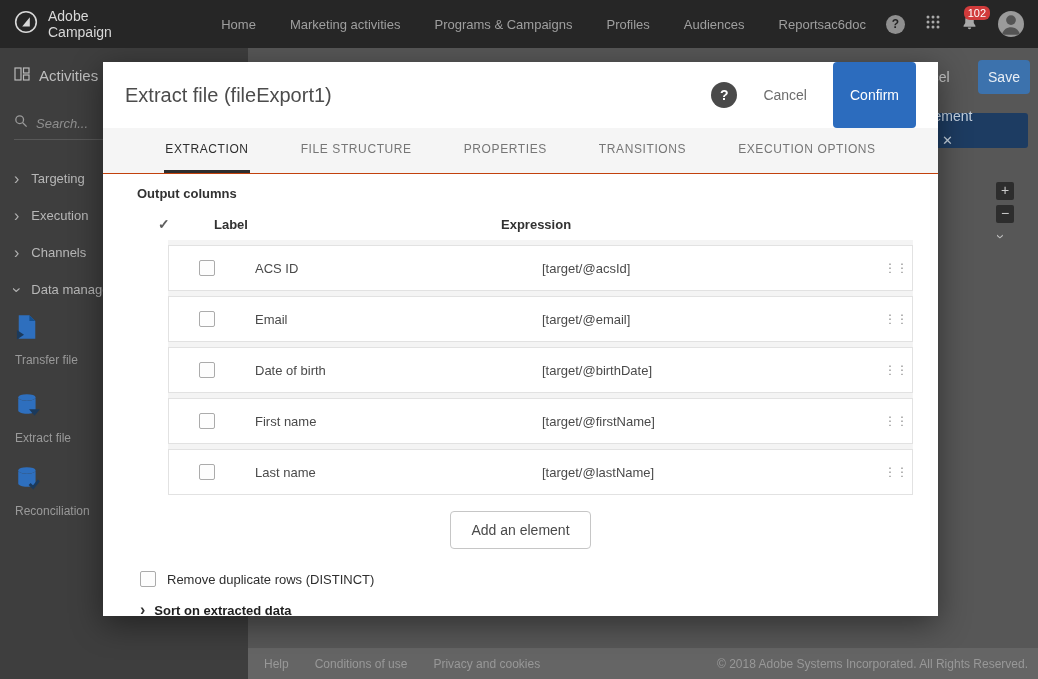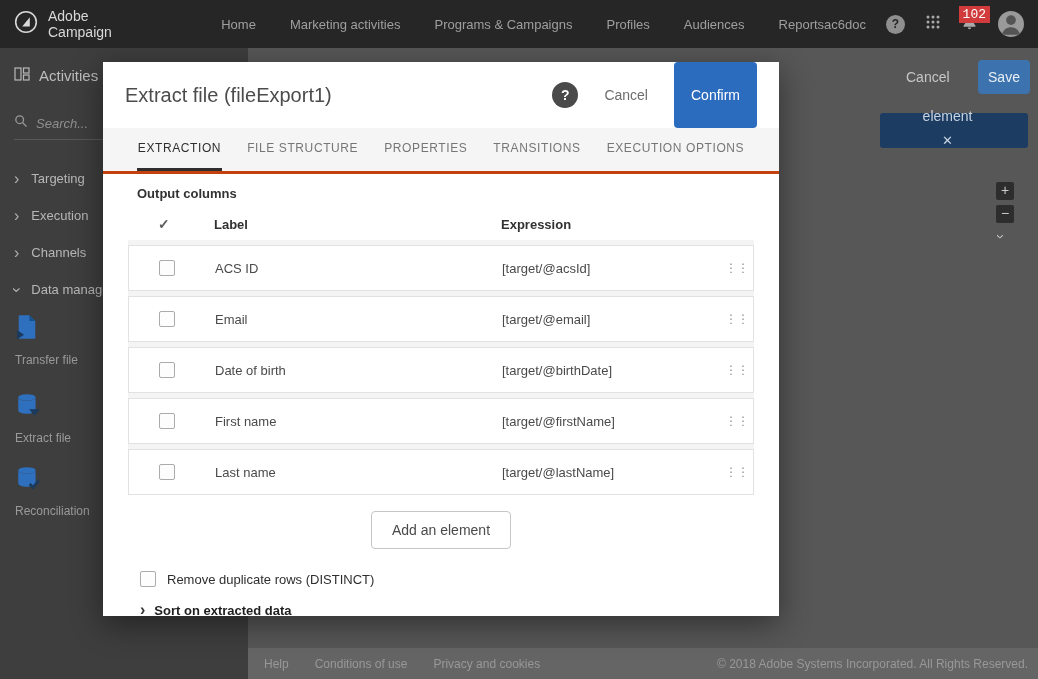--- a/index.html
+++ b/index.html
@@ -9,21 +9,21 @@
   
   .topbar { position:absolute; top:0; left:0; right:0; height:48px; background:#262626; display:flex; align-items:center; z-index:30; padding:0 14px; }
   .brand { display:flex; align-items:center; gap:10px; }
   .brand-name { color:#d8d8d8; font-size:14px; }
   .topnav { display:flex; gap:34px; margin-left:86px; }
   .topnav span { color:#9f9f9f; font-size:13px; cursor:pointer; white-space:nowrap; }
   .top-right { margin-left:auto; display:flex; align-items:center; gap:20px; }
   .username { color:#9f9f9f; font-size:13px; }
   .help-disc { width:19px; height:19px; border-radius:50%; background:#8f8f8f; color:#232323; font-size:12px; font-weight:bold; display:flex; align-items:center; justify-content:center; cursor:pointer; }
   .bell-wrap { position:relative; cursor:pointer; }
-  .badge { position:absolute; top:-8px; right:-12px; background:#d13b3b; color:#fff; font-size:13px; padding:1px 4px; border-radius:0;font-family:Liberation Mono, monospace; }
+  .badge { position:absolute; top:-8px; right:-12px; background:#d13b3b; color:#fff; font-size:11px; padding:1px 4px; border-radius:6px; }
   .avatar { width:26px; height:26px; border-radius:50%; background:#9a9a9a; display:flex; align-items:center; justify-content:center; overflow:hidden; cursor:pointer; }
 
   
   .sidebar { position:absolute; top:48px; left:0; width:248px; bottom:0; background:#3e3e3e; z-index:1; }
   .main-bg { position:absolute; top:48px; left:248px; right:0; bottom:0; background:#575757; z-index:0; }
   .footer { position:absolute; left:248px; right:0; bottom:0; height:31px; background:#656565; display:flex; align-items:center; z-index:2; padding:0 10px 0 16px; }
   .footer a { color:#989898; font-size:12px; text-decoration:none; margin-right:26px; cursor:pointer; }
   .copyright { margin-left:auto; color:#989898; font-size:12px; white-space:nowrap; }
 
   .side-title { position:absolute; top:18px; left:14px; display:flex; align-items:center; gap:9px; color:#bdbdbd; font-size:15px; }
@@ -42,37 +42,37 @@
   .cancel-ghost { position:absolute; top:69px; left:906px; color:#c6c6c6; font-size:14px; z-index:2; cursor:pointer; }
   .chip { position:absolute; top:113px; left:880px; width:148px; height:35px; background:#1d3c62; border-radius:3px; display:flex; align-items:center; justify-content:flex-end; gap:9px; padding-right:13px; z-index:2;flex-direction:column; }
   .chip .chip-label { color:#c7d3df; font-size:14px; }
   .chip .chip-close { color:#c7d3df; font-size:13px; cursor:pointer; }
   .zoom-btn { position:absolute; left:996px; width:18px; height:18px; background:#2d2d2d; color:#cbcbcb; font-size:14px; line-height:16px; text-align:center; border-radius:2px; z-index:2; cursor:pointer; }
   .zoom-plus { top:182px; }
   .zoom-minus { top:205px; }
   .chev-down-float { position:absolute; left:999px; top:228px; color:#c2c2c2; font-size:15px; transform:rotate(90deg); z-index:2; cursor:pointer; }
 
   
-  .modal { position:absolute; left:103px; top:62px; width:676px; height:554px; background:#ffffff; z-index:10; box-shadow:0 8px 30px rgba(0,0,0,.45); display:flex; flex-direction:column; overflow:hidden; }
+  .modal { position:absolute; left:103px; top:62px; width:835px; height:554px; background:#ffffff; z-index:10; box-shadow:0 8px 30px rgba(0,0,0,.45); display:flex; flex-direction:column; overflow:hidden; }
   .modal-header { flex:0 0 58px; display:flex; align-items:center; padding:0 22px; }
   .modal-title { flex:1; font-size:20px; color:#4c4c4c; }
   .modal-help { width:26px; height:26px; border-radius:50%; background:#4a4a4a; color:#fff; font-size:14px; font-weight:bold; display:flex; align-items:center; justify-content:center; cursor:pointer; }
   .cancel-link { margin:0 26px; font-size:14px; color:#6d6d6d; cursor:pointer; }
   .confirm-btn { background:#2c6cbe; color:#fff; border:none; border-radius:4px; font-size:14px; padding:25px 17px; cursor:pointer; font-family:"Liberation Sans", sans-serif; }
 
-  .tabs { flex:0 0 46px; background:#f5f5f5; border-bottom:3px solid #c2410c; display:flex; justify-content:center; gap:24px; }
+  .tabs { flex:0 0 46px; background:#f5f5f5; border-bottom:1px solid #c2410c; display:flex; justify-content:center; gap:50px; }
   .tab { font-size:12px; letter-spacing:.6px; color:#767676; display:flex; align-items:center; border-bottom:3px solid transparent; padding:0 1px; cursor:pointer; white-space:nowrap; }
   .tab.active { color:#2e2e2e; border-bottom-color:#2e2e2e; }
 
   .modal-body { flex:1; padding:12px 25px 0; overflow:hidden; }
   .section-label { font-size:13px; font-weight:bold; color:#323232; height:22px;margin-left:9px; }
   .grid-row { display:grid; grid-template-columns:86px 287px 1fr 28px; align-items:center; }
   .t-header { height:32px; font-size:13px; font-weight:bold; color:#323232; }
   .check-glyph { padding-left:30px; color:#5f5f5f; font-weight:bold; font-size:14px; }
-  .rows-wrap { background:#f4f4f4; padding-top:5px; }
+  .rows-wrap { background:#f4f4f4; padding-top:5px;margin-left:40px; }
   .t-row { height:46px; background:#fff; border:1px solid #e2e2e2; margin-bottom:5px; }
   .checkbox { width:16px; height:16px; border:1px solid #ababab; border-radius:2px; background:#fdfdfd; margin-left:30px; cursor:pointer; }
   .row-label, .row-expr { font-size:13px; color:#4a4a4a; }
   .drag-handle { color:#8d8d8d; font-size:12px; cursor:grab; user-select:none; }
   .add-btn { display:block; margin:16px auto 0; background:#fff; border:1px solid #c6c6c6; border-radius:4px; font-size:14px; color:#4a4a4a; padding:10px 20px; cursor:pointer; font-family:"Liberation Sans", sans-serif; }
   .distinct-row { margin-top:22px; display:flex; align-items:center; gap:11px; font-size:13px; color:#2e2e2e; padding-left:12px; }
   .distinct-row .checkbox { margin-left:0; }
   .sort-row { margin-top:15px; display:flex; align-items:center; gap:9px; font-size:13px; font-weight:bold; color:#1f1f1f; padding-left:12px; cursor:pointer; }
   .sort-row .chev { color:#323232; font-weight:bold; }
 </style>

